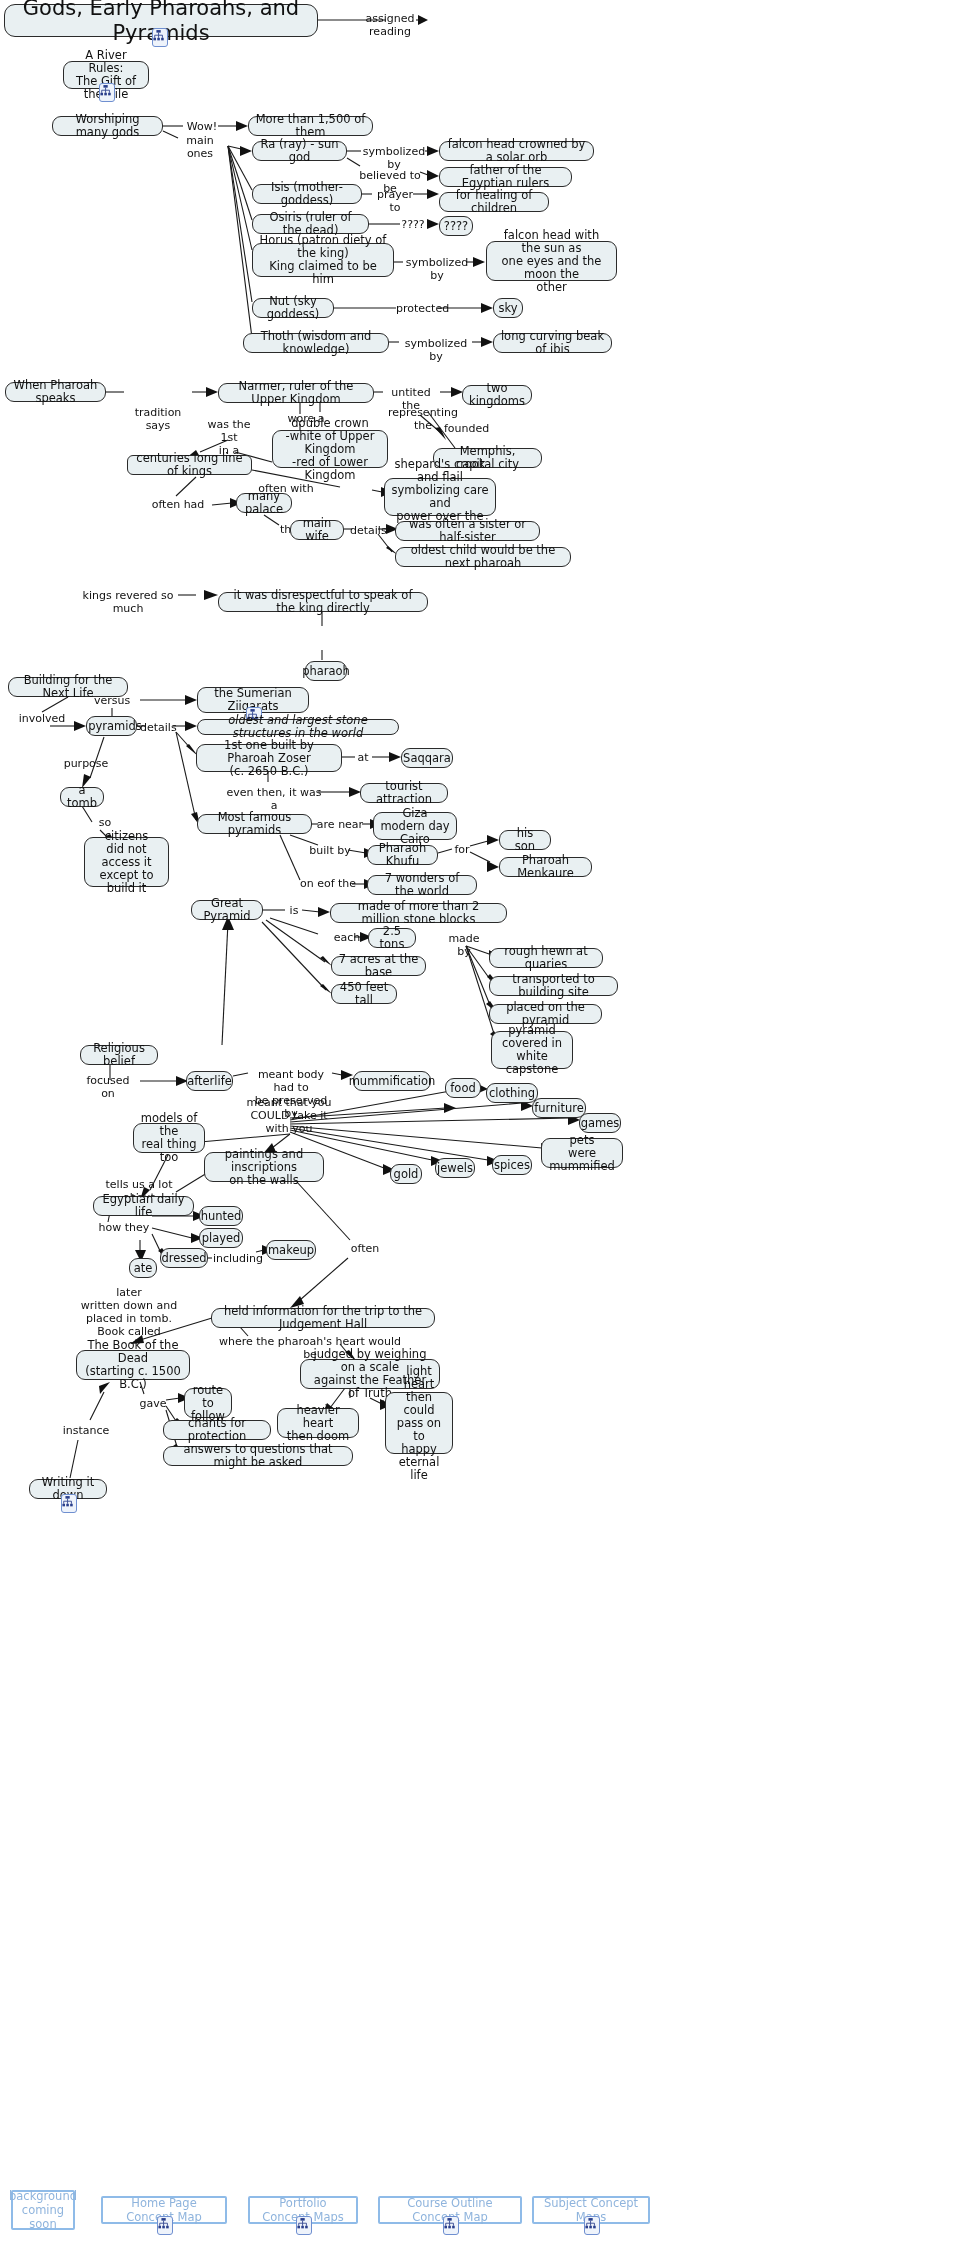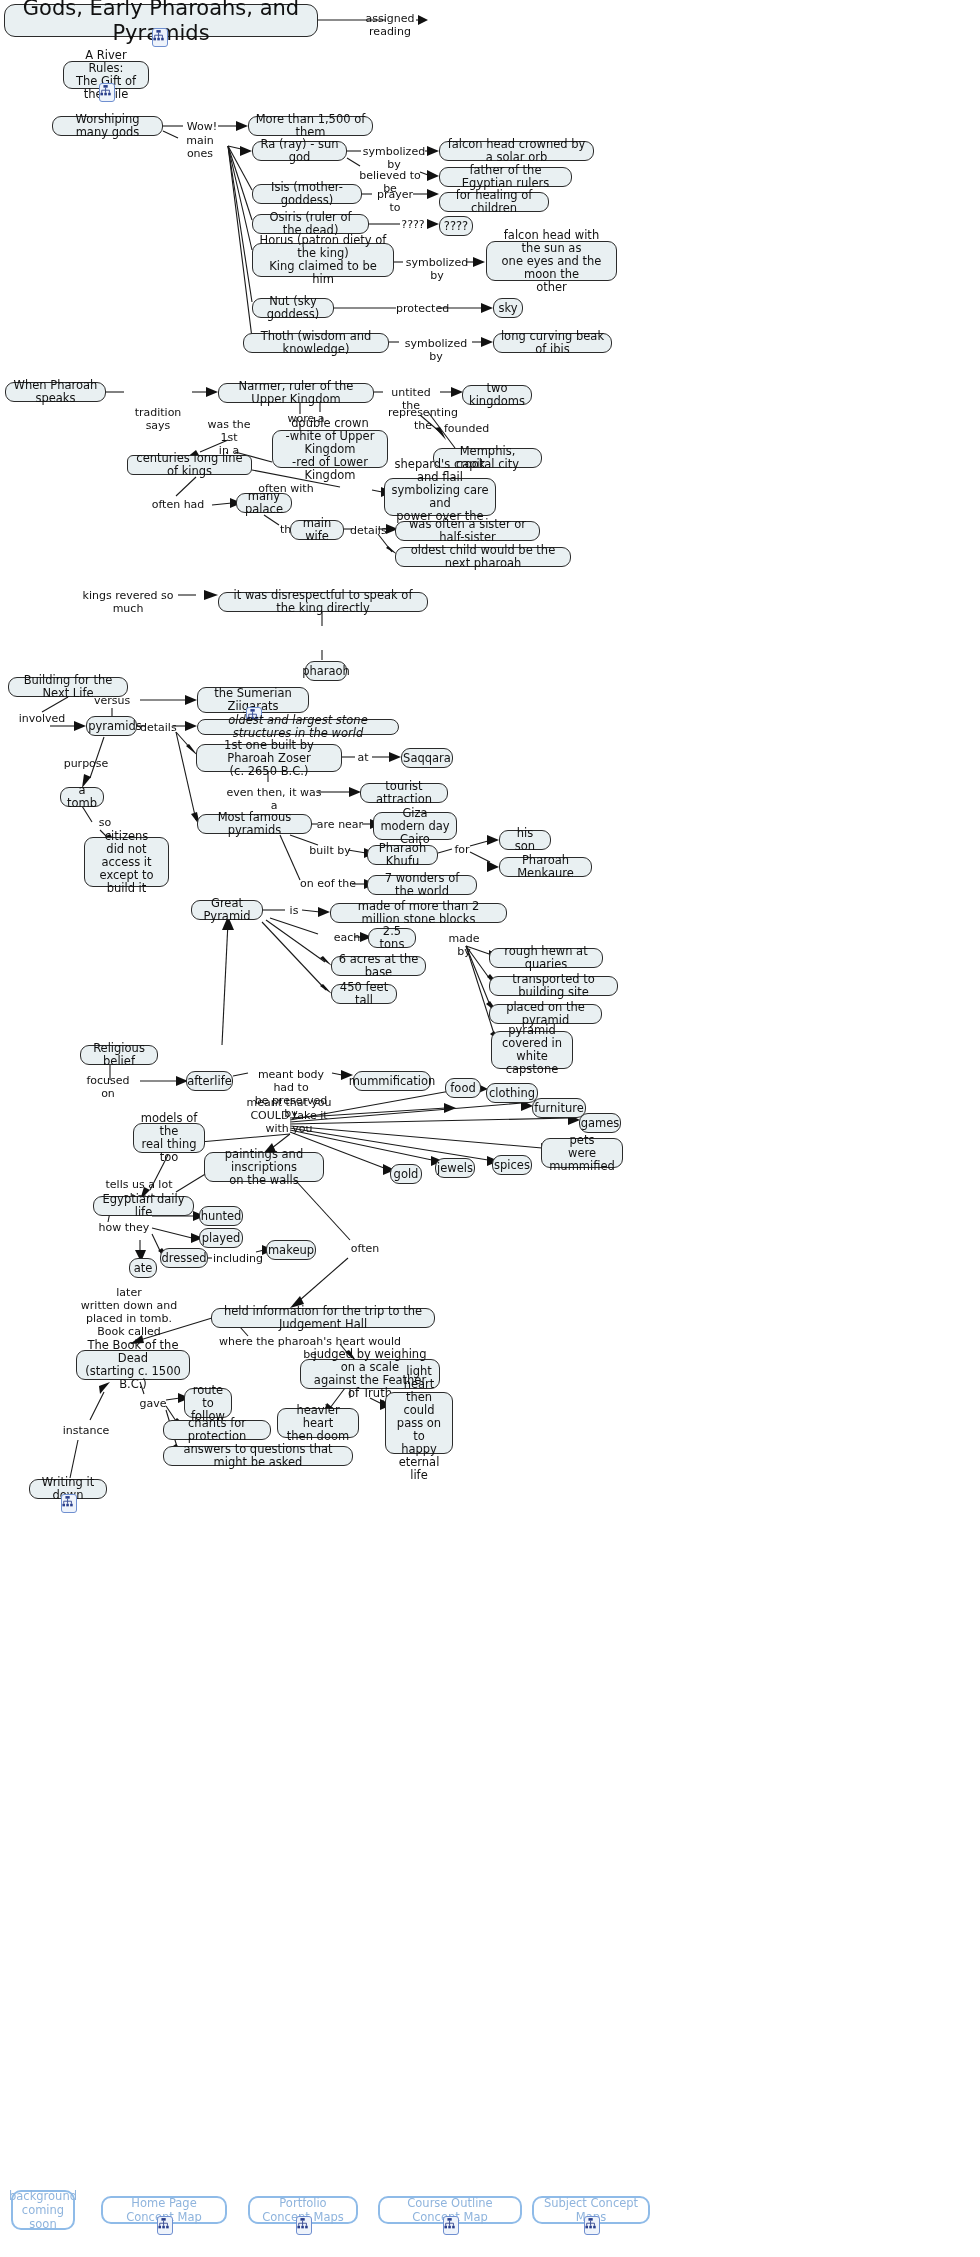--- a/index.html
+++ b/index.html
@@ -35,21 +35,21 @@
     text-align:center;
     background:transparent;
   }
 
   
   .fnode{
     position:absolute;
     box-sizing:border-box;
     background:#ffffff;
     border:2px solid #8fbbe8;
-    border-radius:10px;
+    border-radius:2px;
     color:#8fb4dd;
     font-size:11.5px;
     line-height:14px;
     text-align:center;
     display:flex;
     align-items:center;
     justify-content:center;
     padding:2px 6px;
     white-space:pre-line;
   }
@@ -468,21 +468,21 @@
   <div class="node" style="left:499px;top:830px;width:52px;height:20px;">his son</div>
   <div class="node" style="left:499px;top:857px;width:93px;height:20px;">Pharoah Menkaure</div>
   <div class="lbl" style="left:299px;top:877px;width:58px;">on eof the</div>
   <div class="node" style="left:367px;top:875px;width:110px;height:20px;">7 wonders of the world</div>
 
   <div class="node" style="left:191px;top:900px;width:72px;height:20px;">Great Pyramid</div>
   <div class="lbl" style="left:286px;top:904px;width:16px;">is</div>
   <div class="node" style="left:330px;top:903px;width:177px;height:20px;">made of more than 2 million stone blocks</div>
   <div class="lbl" style="left:333px;top:931px;width:28px;">each</div>
   <div class="node" style="left:368px;top:928px;width:48px;height:20px;">2.5 tons</div>
-  <div class="node" style="left:331px;top:956px;width:95px;height:20px;">6 acres at the base</div>
+  <div class="node" style="left:331px;top:956px;width:95px;height:20px;">7 acres at the base</div>
   <div class="node" style="left:331px;top:984px;width:66px;height:20px;">450 feet tall</div>
 
   <div class="lbl" style="left:440px;top:932px;width:48px;">made by</div>
   <div class="node" style="left:489px;top:948px;width:114px;height:20px;">rough hewn at quaries</div>
   <div class="node" style="left:489px;top:976px;width:129px;height:20px;">transported to building site</div>
   <div class="node" style="left:489px;top:1004px;width:113px;height:20px;">placed on the pyramid</div>
   <div class="node" style="left:491px;top:1031px;width:82px;height:38px;">pyramid
 covered in
 white capstone</div>
 

